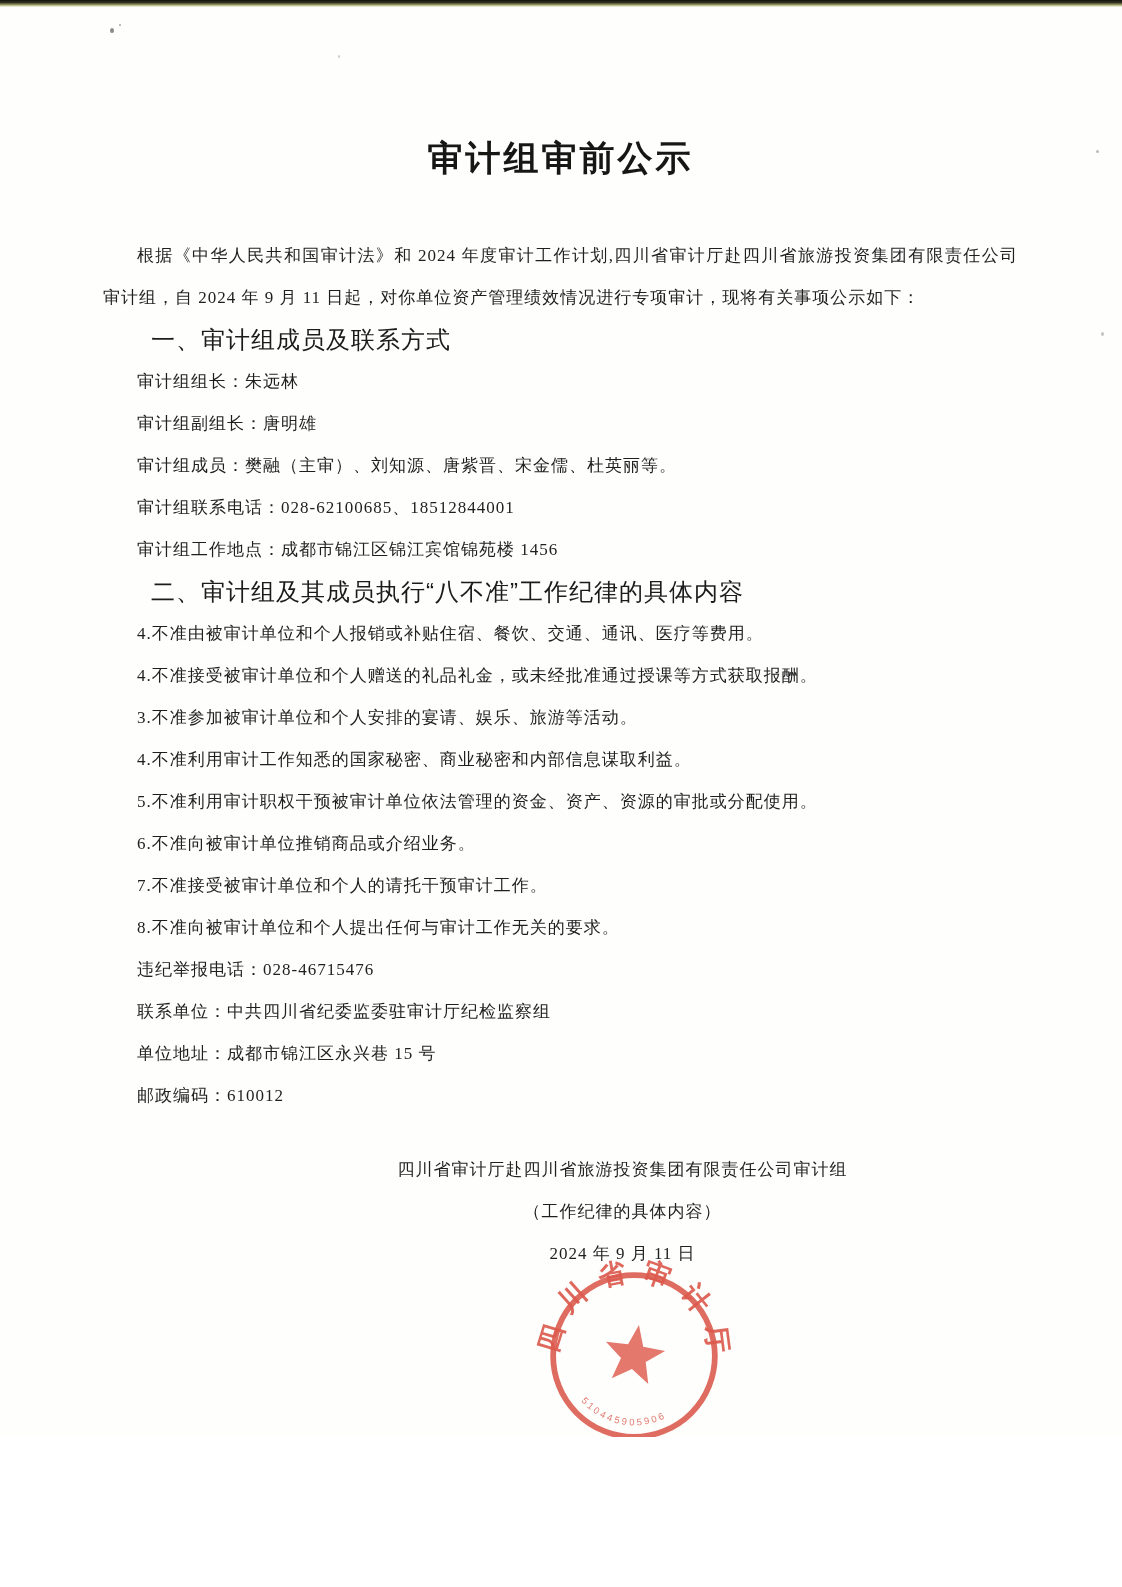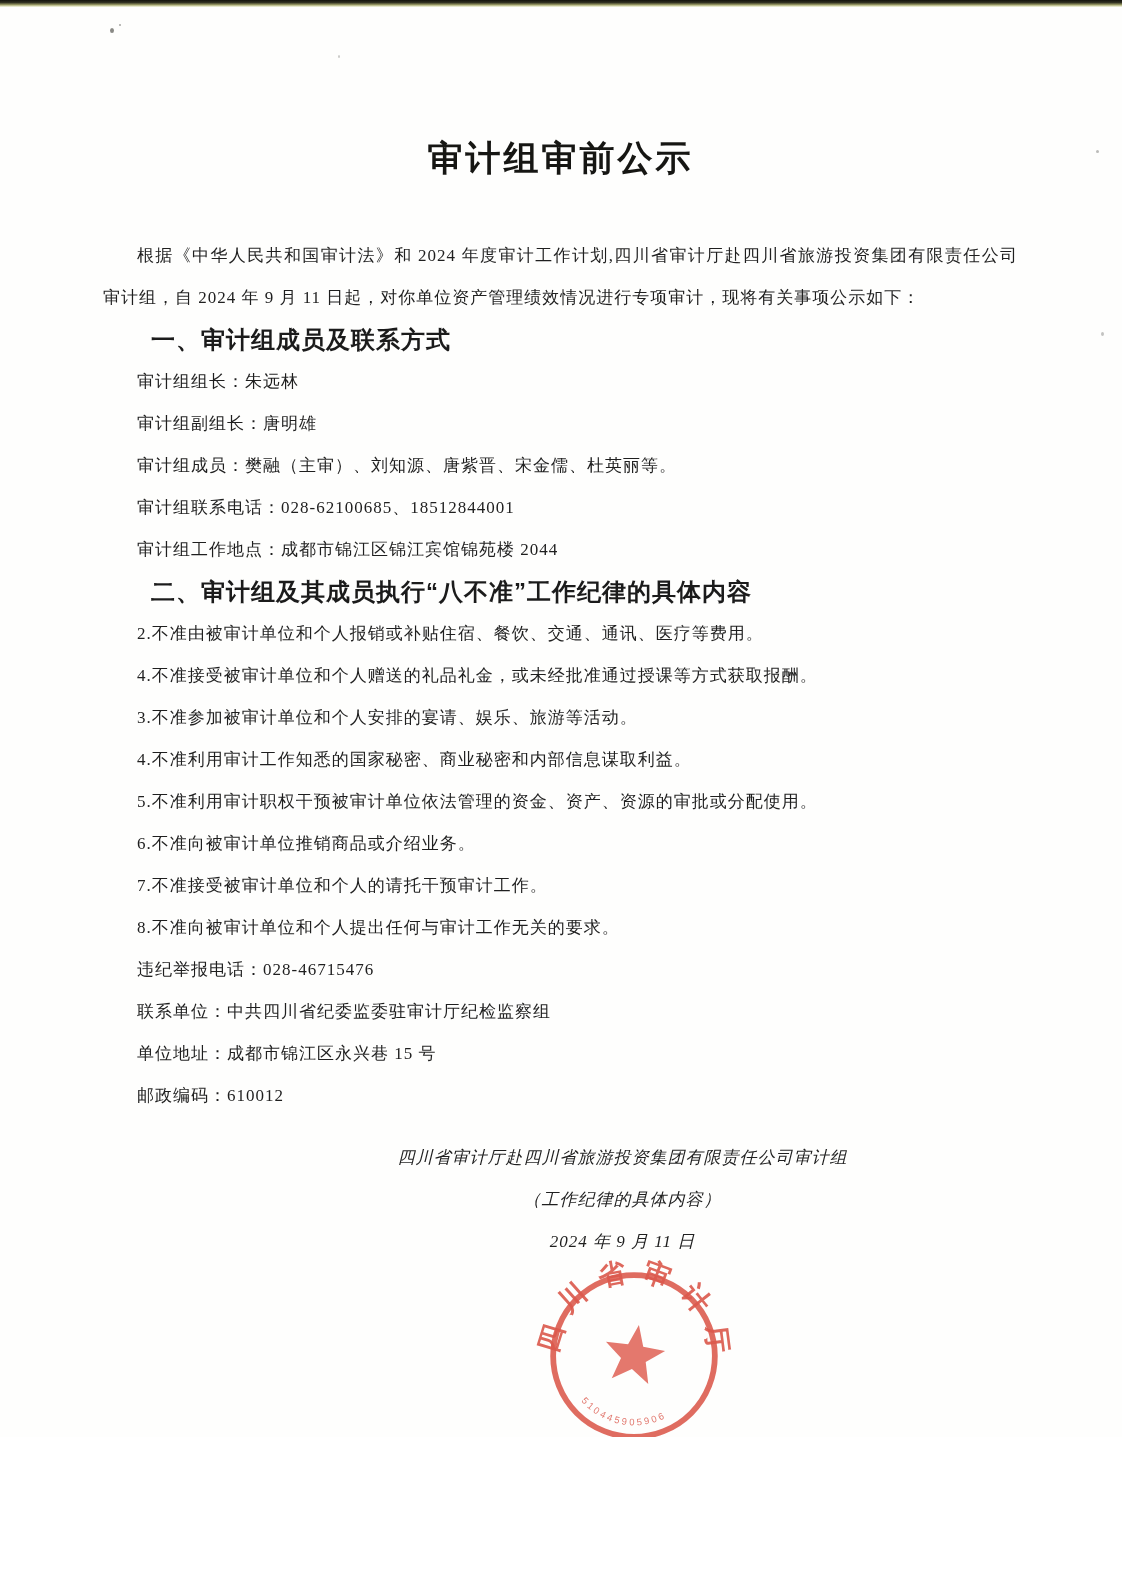--- a/index.html
+++ b/index.html
@@ -38,33 +38,32 @@
     font-size: 17px;
     line-height: 42px;
     text-align: justify;
     letter-spacing: 1px;
   }
   .indent { text-indent: 2em; }
   .sec-heading {
     margin: 0;
     font-size: 24px;
     line-height: 42px;
-    font-weight: bold;
+    font-weight: normal;
     font-family: "Liberation Sans", "DejaVu Sans", sans-serif;
     letter-spacing: 1px;
     text-indent: 2em;
     color: #1b1b1b;
   }
   .footer {
-    margin-top: 20px;
+    margin-top: 32px;
     text-align: center;
     transform: translateX(62px);
     position: relative;
     z-index: 2;
-    font-style: italic;
   }
   .footer .para { text-align: center; }
   .seal {
     position: absolute;
     left: 529px;
     top: 1251px;
     width: 210px;
     height: 210px;
     mix-blend-mode: multiply;
     opacity: 0.93;
@@ -89,24 +88,24 @@
   <div class="doc">
     <h1 class="title">审计组审前公示</h1>
 
     <p class="para indent">根据《中华人民共和国审计法》和 2024 年度审计工作计划,四川省审计厅赴四川省旅游投资集团有限责任公司审计组，自 2024 年 9 月 11 日起，对你单位资产管理绩效情况进行专项审计，现将有关事项公示如下：</p>
 
     <p class="sec-heading">一、审计组成员及联系方式</p>
     <p class="para indent">审计组组长：朱远林</p>
     <p class="para indent">审计组副组长：唐明雄</p>
     <p class="para indent">审计组成员：樊融（主审）、刘知源、唐紫晋、宋金儒、杜英丽等。</p>
     <p class="para indent">审计组联系电话：028-62100685、18512844001</p>
-    <p class="para indent">审计组工作地点：成都市锦江区锦江宾馆锦苑楼 2044</p>
+    <p class="para indent">审计组工作地点：成都市锦江区锦江宾馆锦苑楼 1456</p>
 
     <p class="sec-heading">二、审计组及其成员执行“八不准”工作纪律的具体内容</p>
-    <p class="para indent">2.不准由被审计单位和个人报销或补贴住宿、餐饮、交通、通讯、医疗等费用。</p>
+    <p class="para indent">4.不准由被审计单位和个人报销或补贴住宿、餐饮、交通、通讯、医疗等费用。</p>
     <p class="para indent">4.不准接受被审计单位和个人赠送的礼品礼金，或未经批准通过授课等方式获取报酬。</p>
     <p class="para indent">3.不准参加被审计单位和个人安排的宴请、娱乐、旅游等活动。</p>
     <p class="para indent">4.不准利用审计工作知悉的国家秘密、商业秘密和内部信息谋取利益。</p>
     <p class="para indent">5.不准利用审计职权干预被审计单位依法管理的资金、资产、资源的审批或分配使用。</p>
     <p class="para indent">6.不准向被审计单位推销商品或介绍业务。</p>
     <p class="para indent">7.不准接受被审计单位和个人的请托干预审计工作。</p>
     <p class="para indent">8.不准向被审计单位和个人提出任何与审计工作无关的要求。</p>
 
     <p class="para indent">违纪举报电话：028-46715476</p>
     <p class="para indent">联系单位：中共四川省纪委监委驻审计厅纪检监察组</p>

